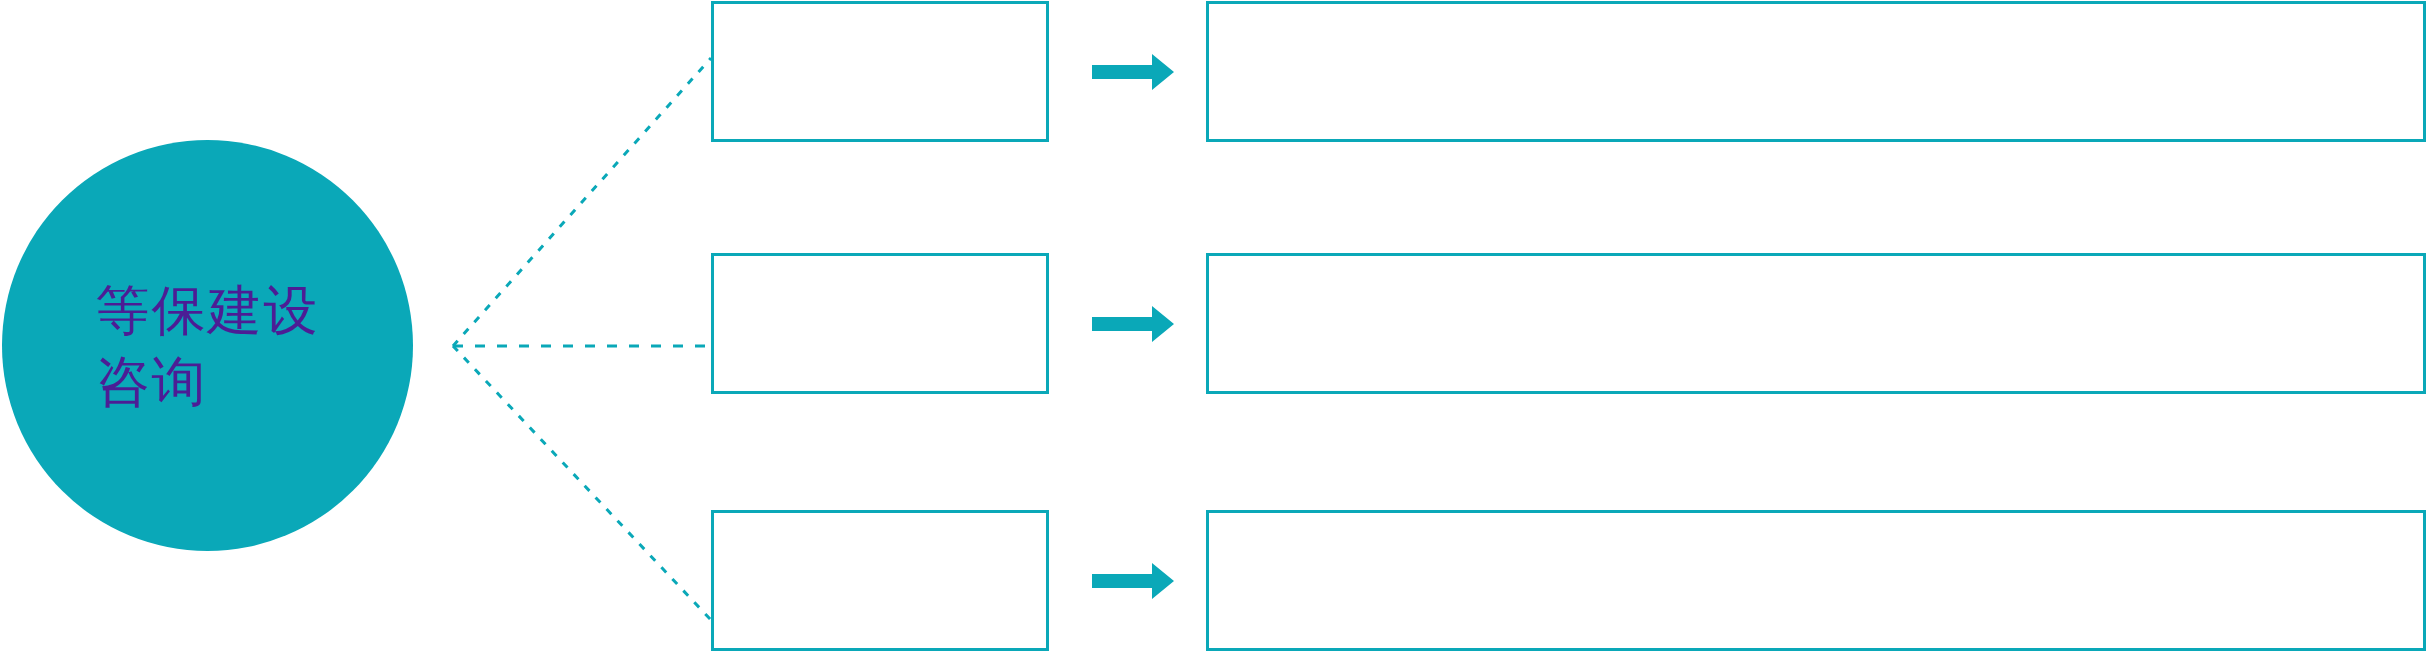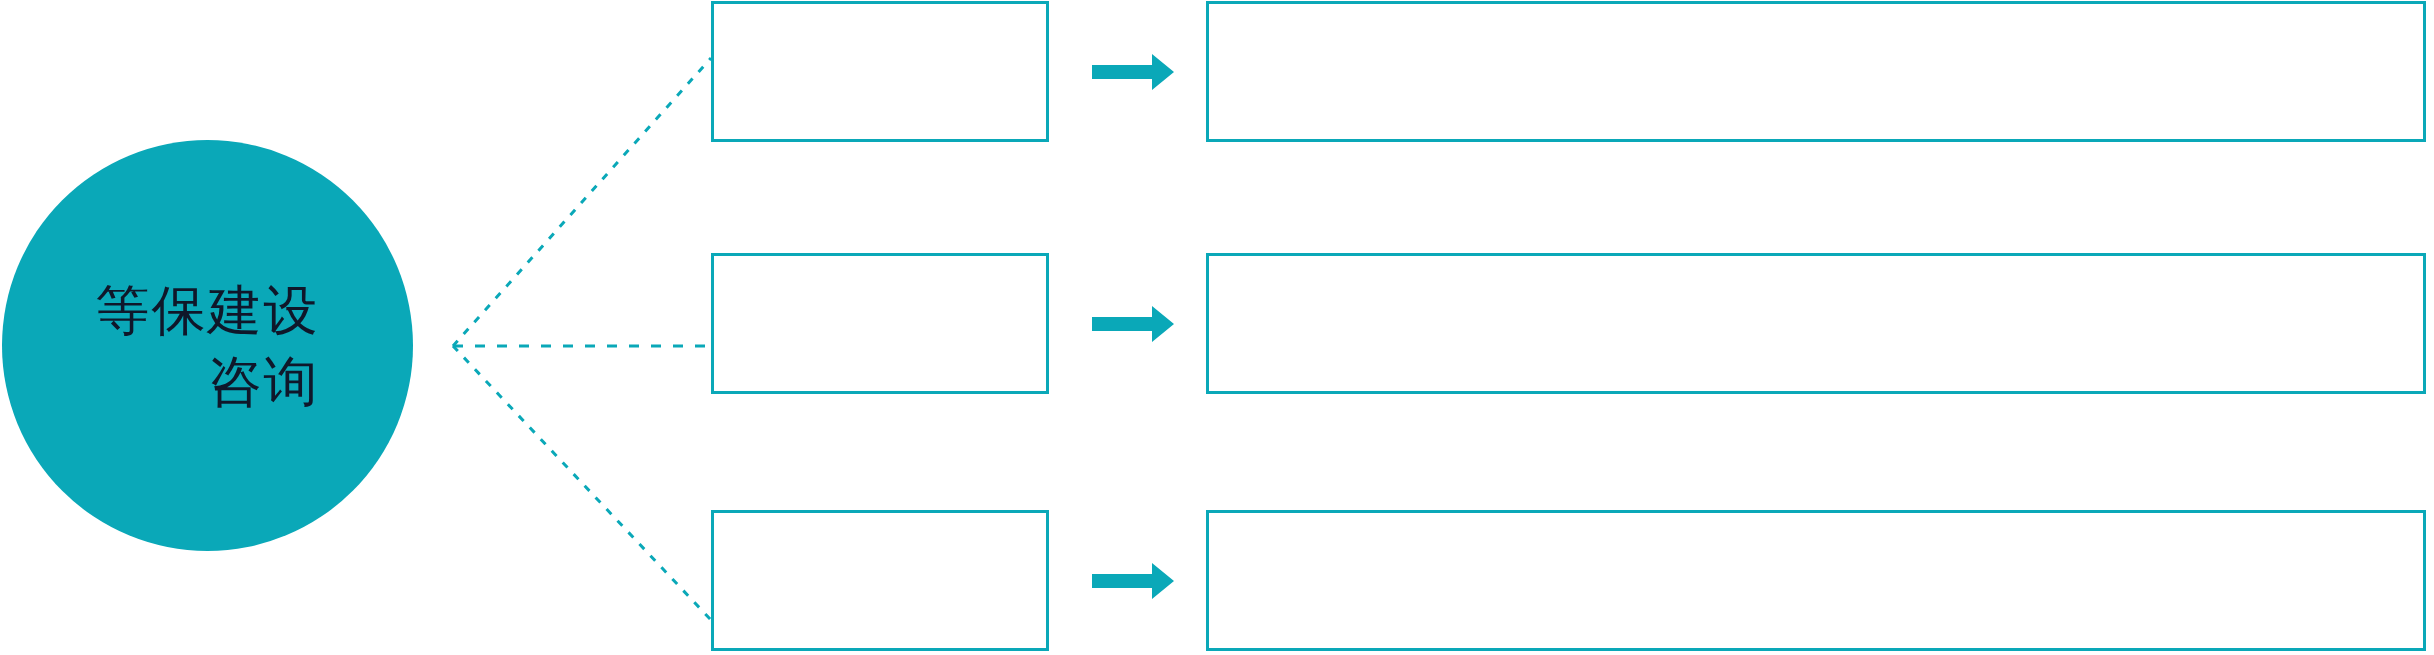--- a/index.html
+++ b/index.html
@@ -26,25 +26,25 @@
     top: 140px;
     width: 411px;
     height: 411px;
     border-radius: 50%;
     background: #0AA8B8;
     display: flex;
     align-items: center;
     justify-content: center;
   }
   .hub-label {
-    color: #0f172a;
+    color: #4c1d95;
     font-size: 54px;
     line-height: 1.30;
     font-weight: 400;
-    text-align: right;
+    text-align: left;
     letter-spacing: 2px;
     white-space: pre-line;
     user-select: none;
   }
 
   
   .connectors {
     position: absolute;
     left: 0;
     top: 0;

